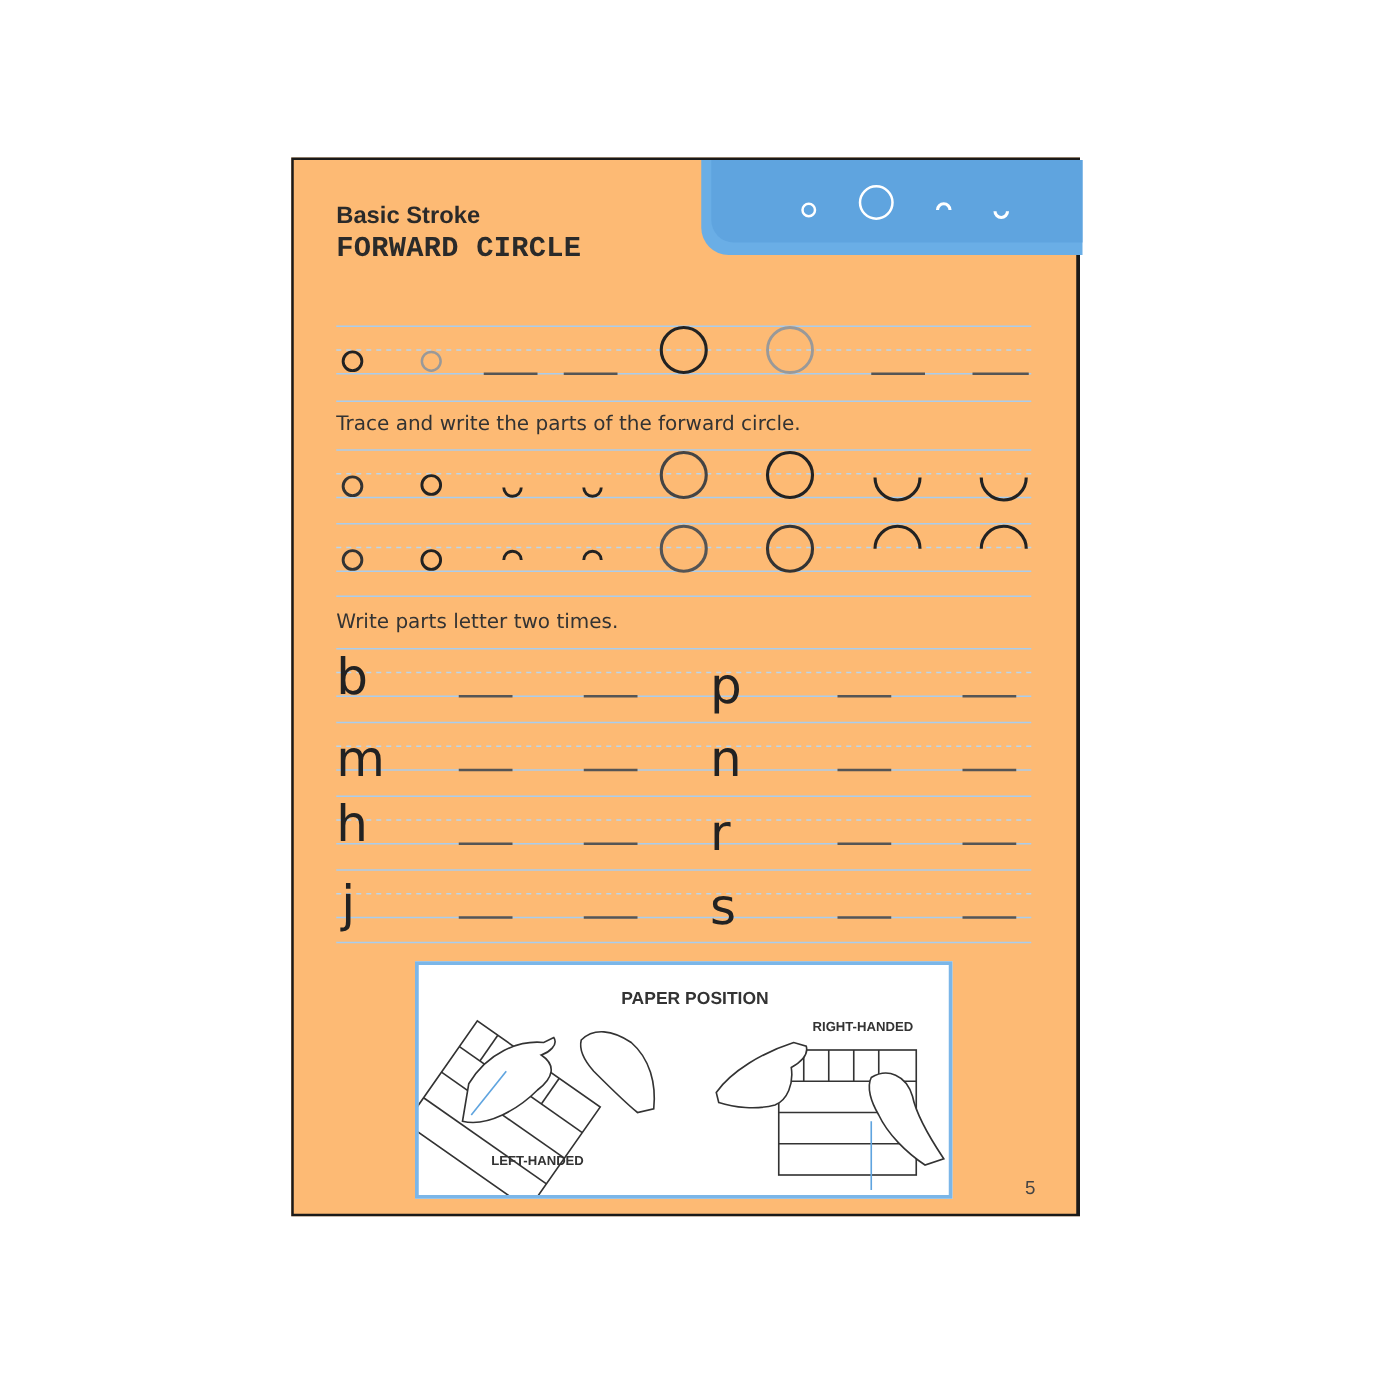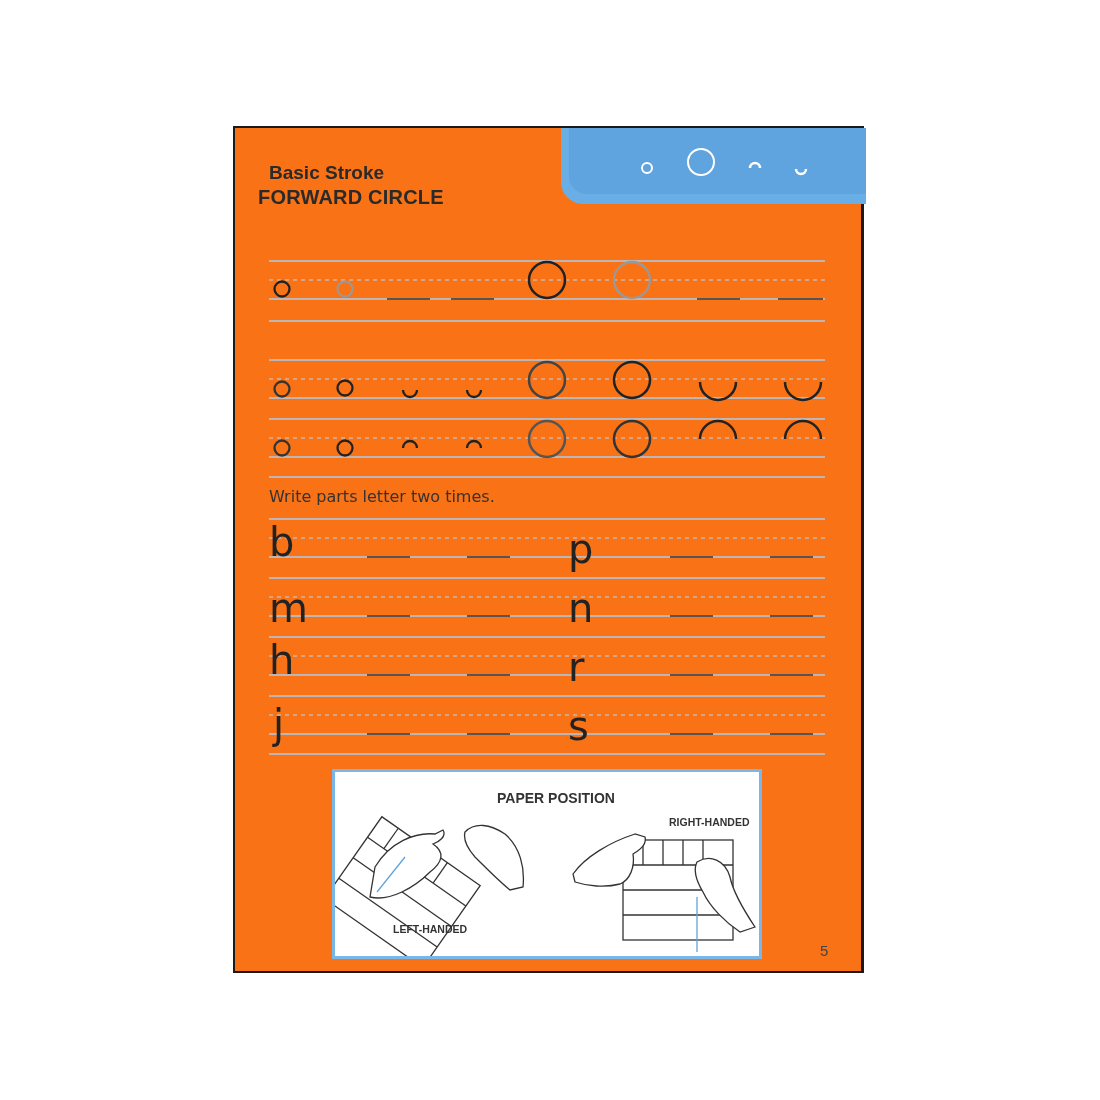--- a/index.html
+++ b/index.html
@@ -1,26 +1,26 @@
 <!DOCTYPE html>
 <html><head>
 <meta charset="utf-8">
 <style>
   html,body{margin:0;padding:0;background:#fff;}
   body{width:1100px;height:1100px;position:relative;overflow:hidden;font-family:"DejaVu Sans","Liberation Sans",sans-serif;color:#222;}
-  .page{position:absolute;left:233px;top:126px;width:631px;height:847px;border:2px solid #1a1a1a;border-right-width:3px;background:#f97316;box-sizing:border-box;}
+  .page{position:absolute;left:233px;top:126px;width:631px;height:847px;border:2px solid #1a1a1a;border-right-width:3px;background:#fdba74;box-sizing:border-box;}
   .banner{position:absolute;left:326px;top:0;width:305px;height:76px;background:#6aaee6;border-bottom-left-radius:22px;}
   .banner-inner{position:absolute;left:334px;top:0;width:297px;height:66px;background:#5fa4df;border-bottom-left-radius:18px;}
   .h-sub{position:absolute;left:34px;top:34px;font-family:"Liberation Sans",sans-serif;font-weight:bold;font-size:19px;color:#2a2a2a;}
-  .h-main{position:absolute;left:23px;top:58px;font-family:Liberation Sans, sans-serif;font-weight:bold;font-size:20px;color:#2a2a2a;letter-spacing:0.2px;}
+  .h-main{position:absolute;left:34px;top:58px;font-family:Liberation Mono, monospace;font-weight:bold;font-size:23px;color:#2a2a2a;letter-spacing:0.2px;}
   .instr{position:absolute;left:34px;font-size:16px;color:#333;font-family:"DejaVu Sans",sans-serif;}
   .lines{position:absolute;left:0;top:0;}
   .paper-box{position:absolute;left:97px;top:641px;width:430px;height:190px;border:3px solid #7bb6e8;box-sizing:border-box;background:#fff;}
   .pp-title{position:absolute;left:162px;top:18px;font-family:"Liberation Sans",sans-serif;font-weight:bold;font-size:14px;color:#333;text-align:right;}
-  .pp-right{position:absolute;left:334px;top:44px;font-family:"Liberation Sans",sans-serif;font-weight:bold;font-size:10.5px;color:#333;}
+  .pp-right{position:absolute;left:315px;top:44px;font-family:"Liberation Sans",sans-serif;font-weight:bold;font-size:10.5px;color:#333;}
   .pp-left{position:absolute;left:58px;top:151px;font-family:"Liberation Sans",sans-serif;font-weight:bold;font-size:10.5px;color:#333;}
   .page-num{position:absolute;left:585px;top:814px;font-family:"Liberation Sans",sans-serif;font-size:15px;color:#444;}
   .letter{position:absolute;font-family:"DejaVu Sans",sans-serif;font-size:40px;color:#222;line-height:1;}
 </style>
 </head>
 <body>
 
 <div class="page">
 
   <div class="banner"></div>
@@ -29,20 +29,21 @@
       <circle cx="78" cy="40" r="5" fill="none" stroke="#fff" stroke-width="2"></circle>
       <circle cx="132" cy="34" r="13" fill="none" stroke="#fff" stroke-width="2"></circle>
       <path d="M181,40 A5,5 0 0 1 191,40" fill="none" stroke="#fff" stroke-width="2.5"></path>
       <path d="M227,41 A5,5 0 0 0 237,41" fill="none" stroke="#fff" stroke-width="2.5"></path>
     </svg>
   </div>
 
   <div class="h-sub">Basic Stroke</div>
   <div class="h-main">FORWARD CIRCLE</div>
 
+  <div class="instr" style="top:201px;">Trace and write the parts of the forward circle.</div>
   <div class="instr" style="top:359px;">Write parts letter two times.</div>
 
   <svg class="lines" width="631" height="640">
     <defs>
       <g id="guide">
         <line x1="34" x2="590" y1="0" y2="0" stroke="#a9cdee" stroke-width="1.3"></line>
         <line x1="34" x2="590" y1="19" y2="19" stroke="#b8d5ee" stroke-width="1.2" stroke-dasharray="4,4"></line>
         <line x1="34" x2="590" y1="38" y2="38" stroke="#a9cdee" stroke-width="1.3"></line>
       </g>
     </defs>

